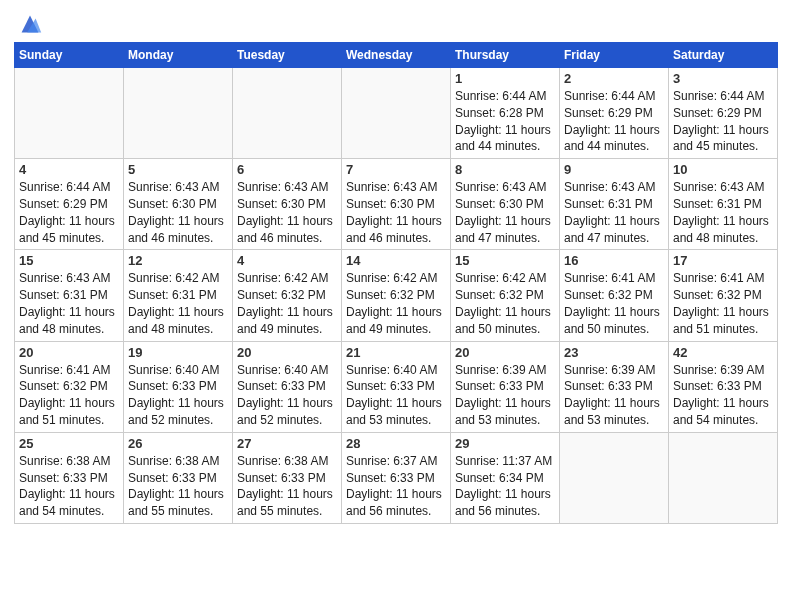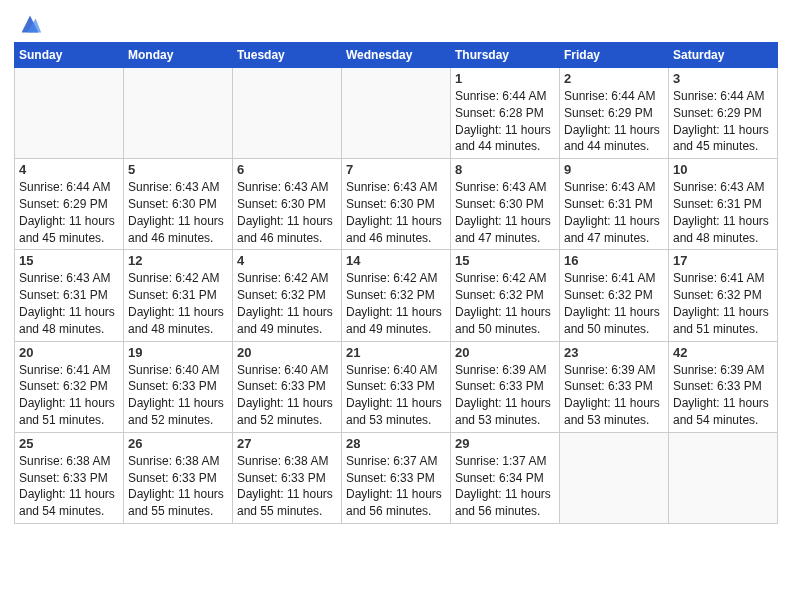--- a/index.html
+++ b/index.html
@@ -328,21 +328,21 @@
           </td>
           <td>
             <span class="day-num">28</span>
             <div class="day-info">Sunrise: 6:37 AM
 Sunset: 6:33 PM
 Daylight: 11 hours
 and 56 minutes.</div>
           </td>
           <td>
             <span class="day-num">29</span>
-            <div class="day-info">Sunrise: 1:37 AM
+            <div class="day-info">Sunrise: 11:37 AM
 Sunset: 6:34 PM
 Daylight: 11 hours
 and 56 minutes.</div>
           </td>
           <td class="empty"></td>
           <td class="empty"></td>
         </tr>
       </tbody>
   </table>
 </div>

